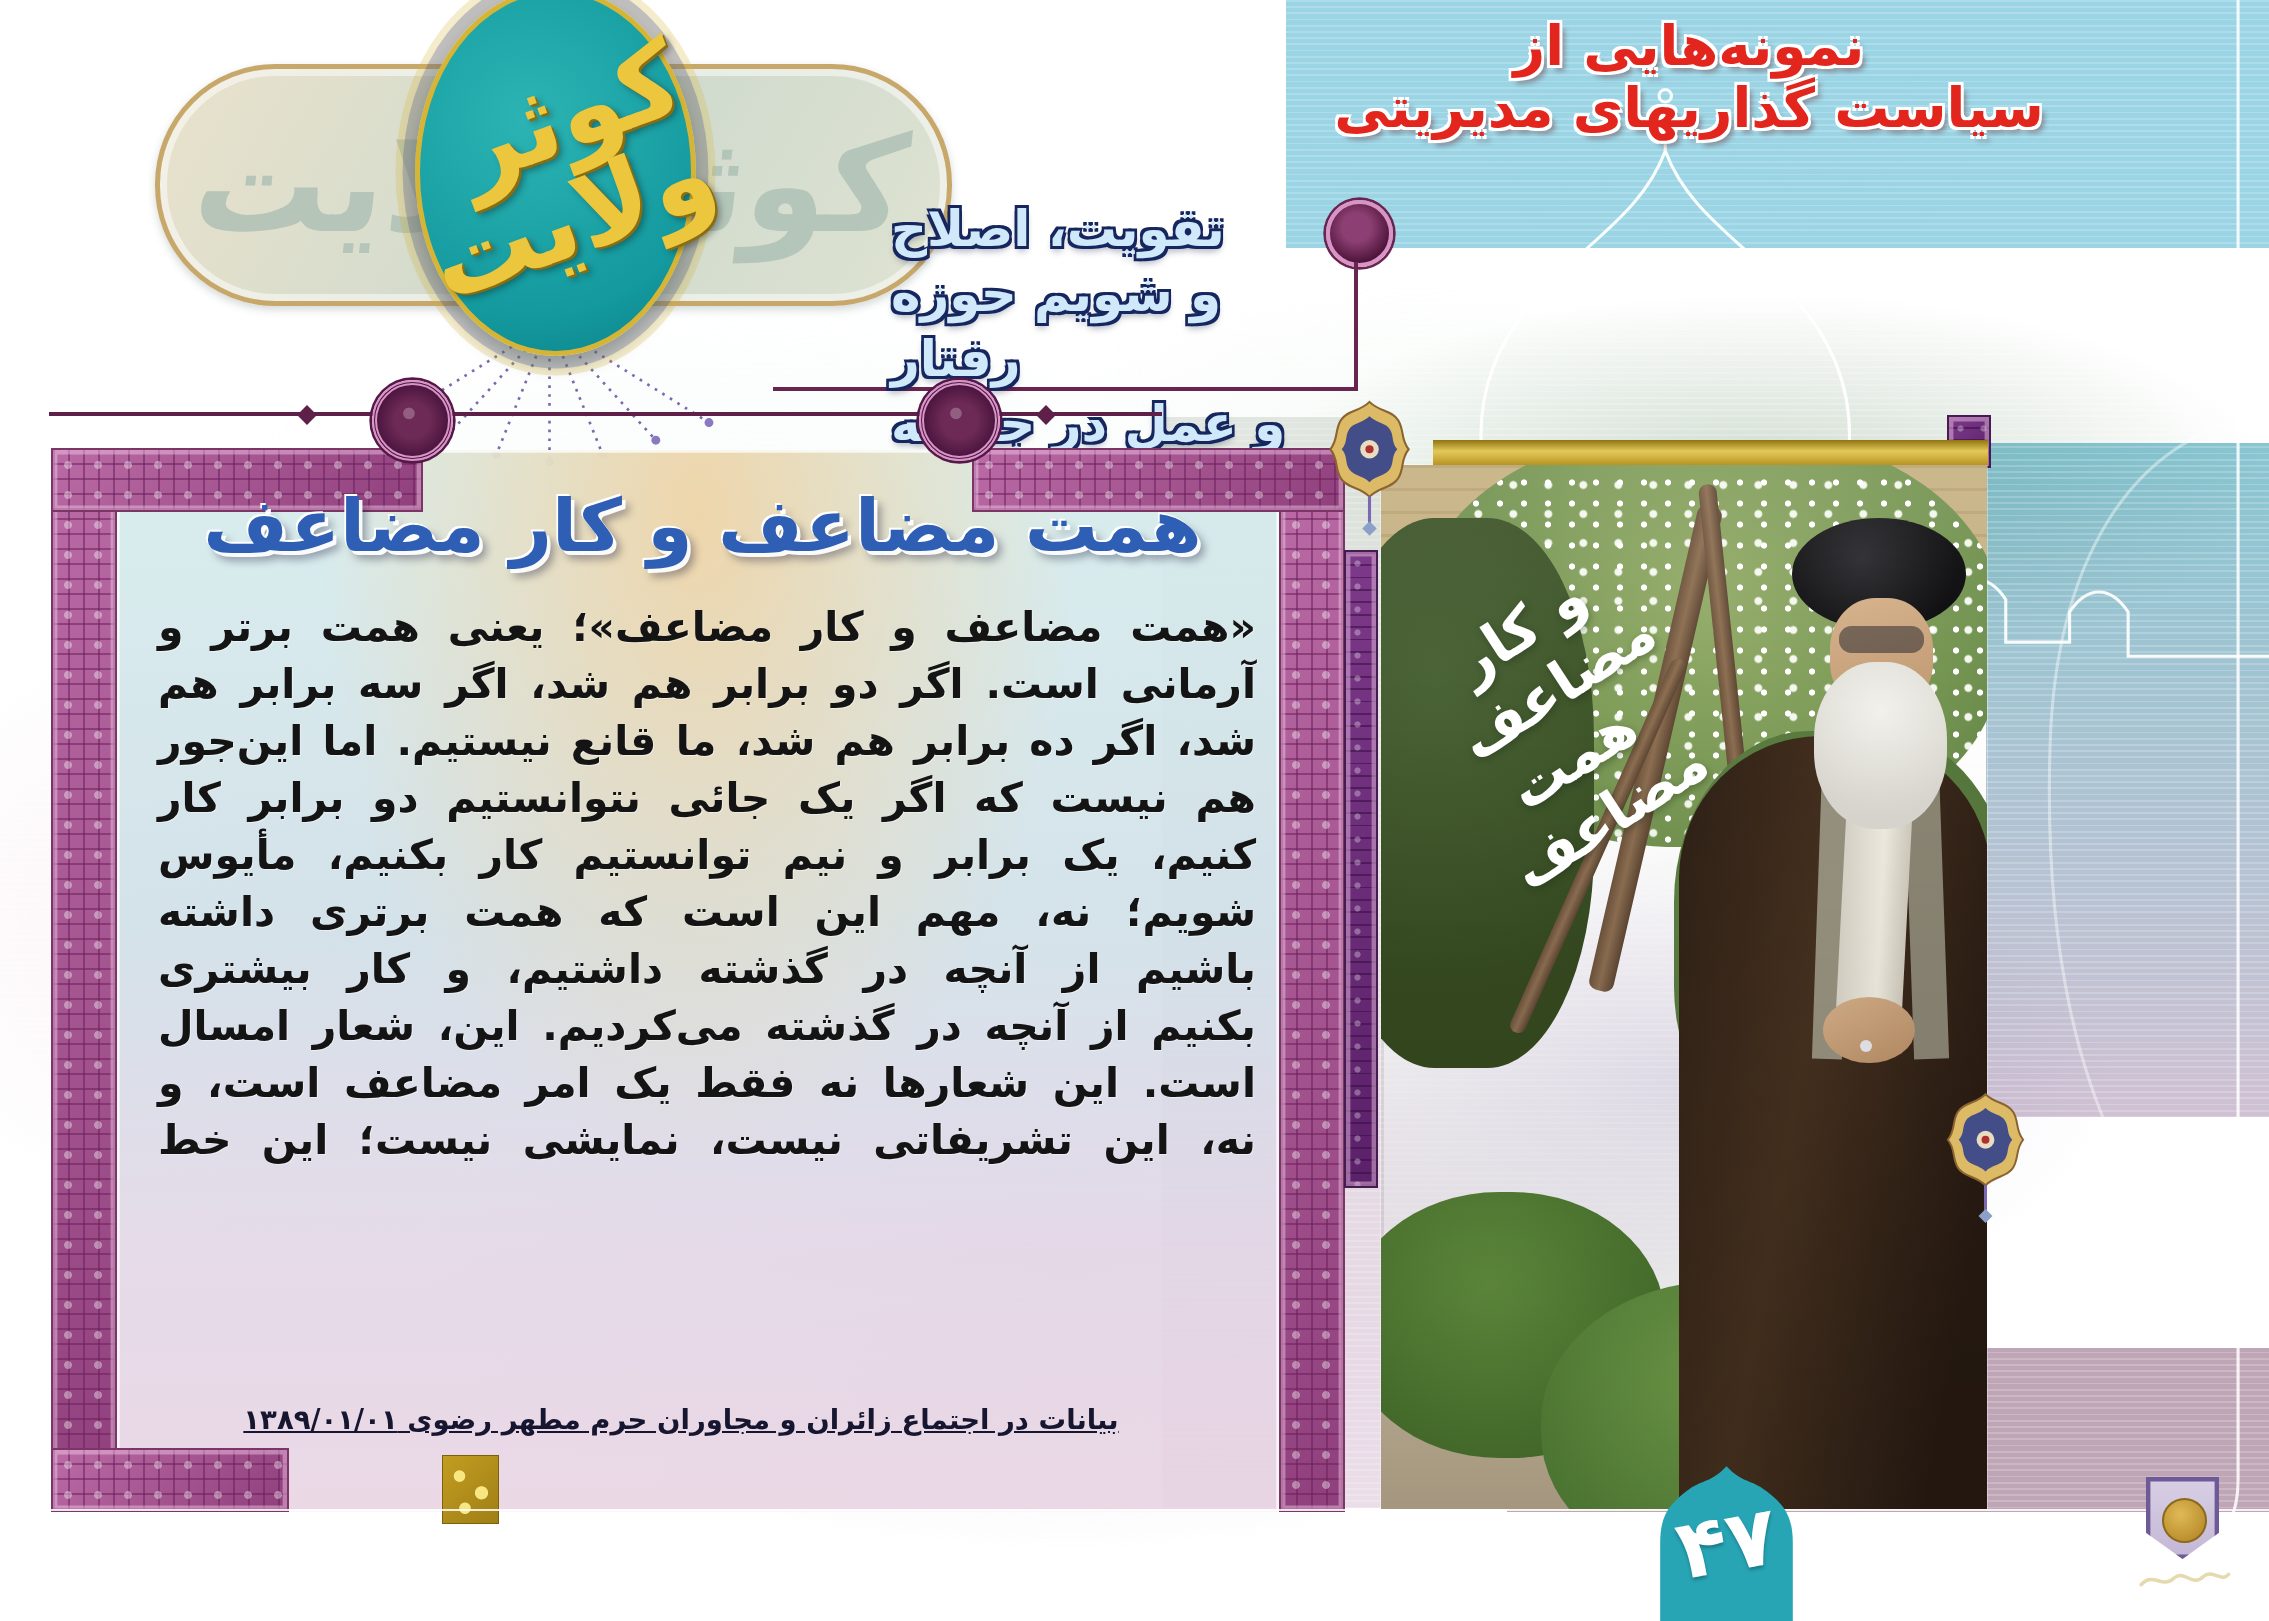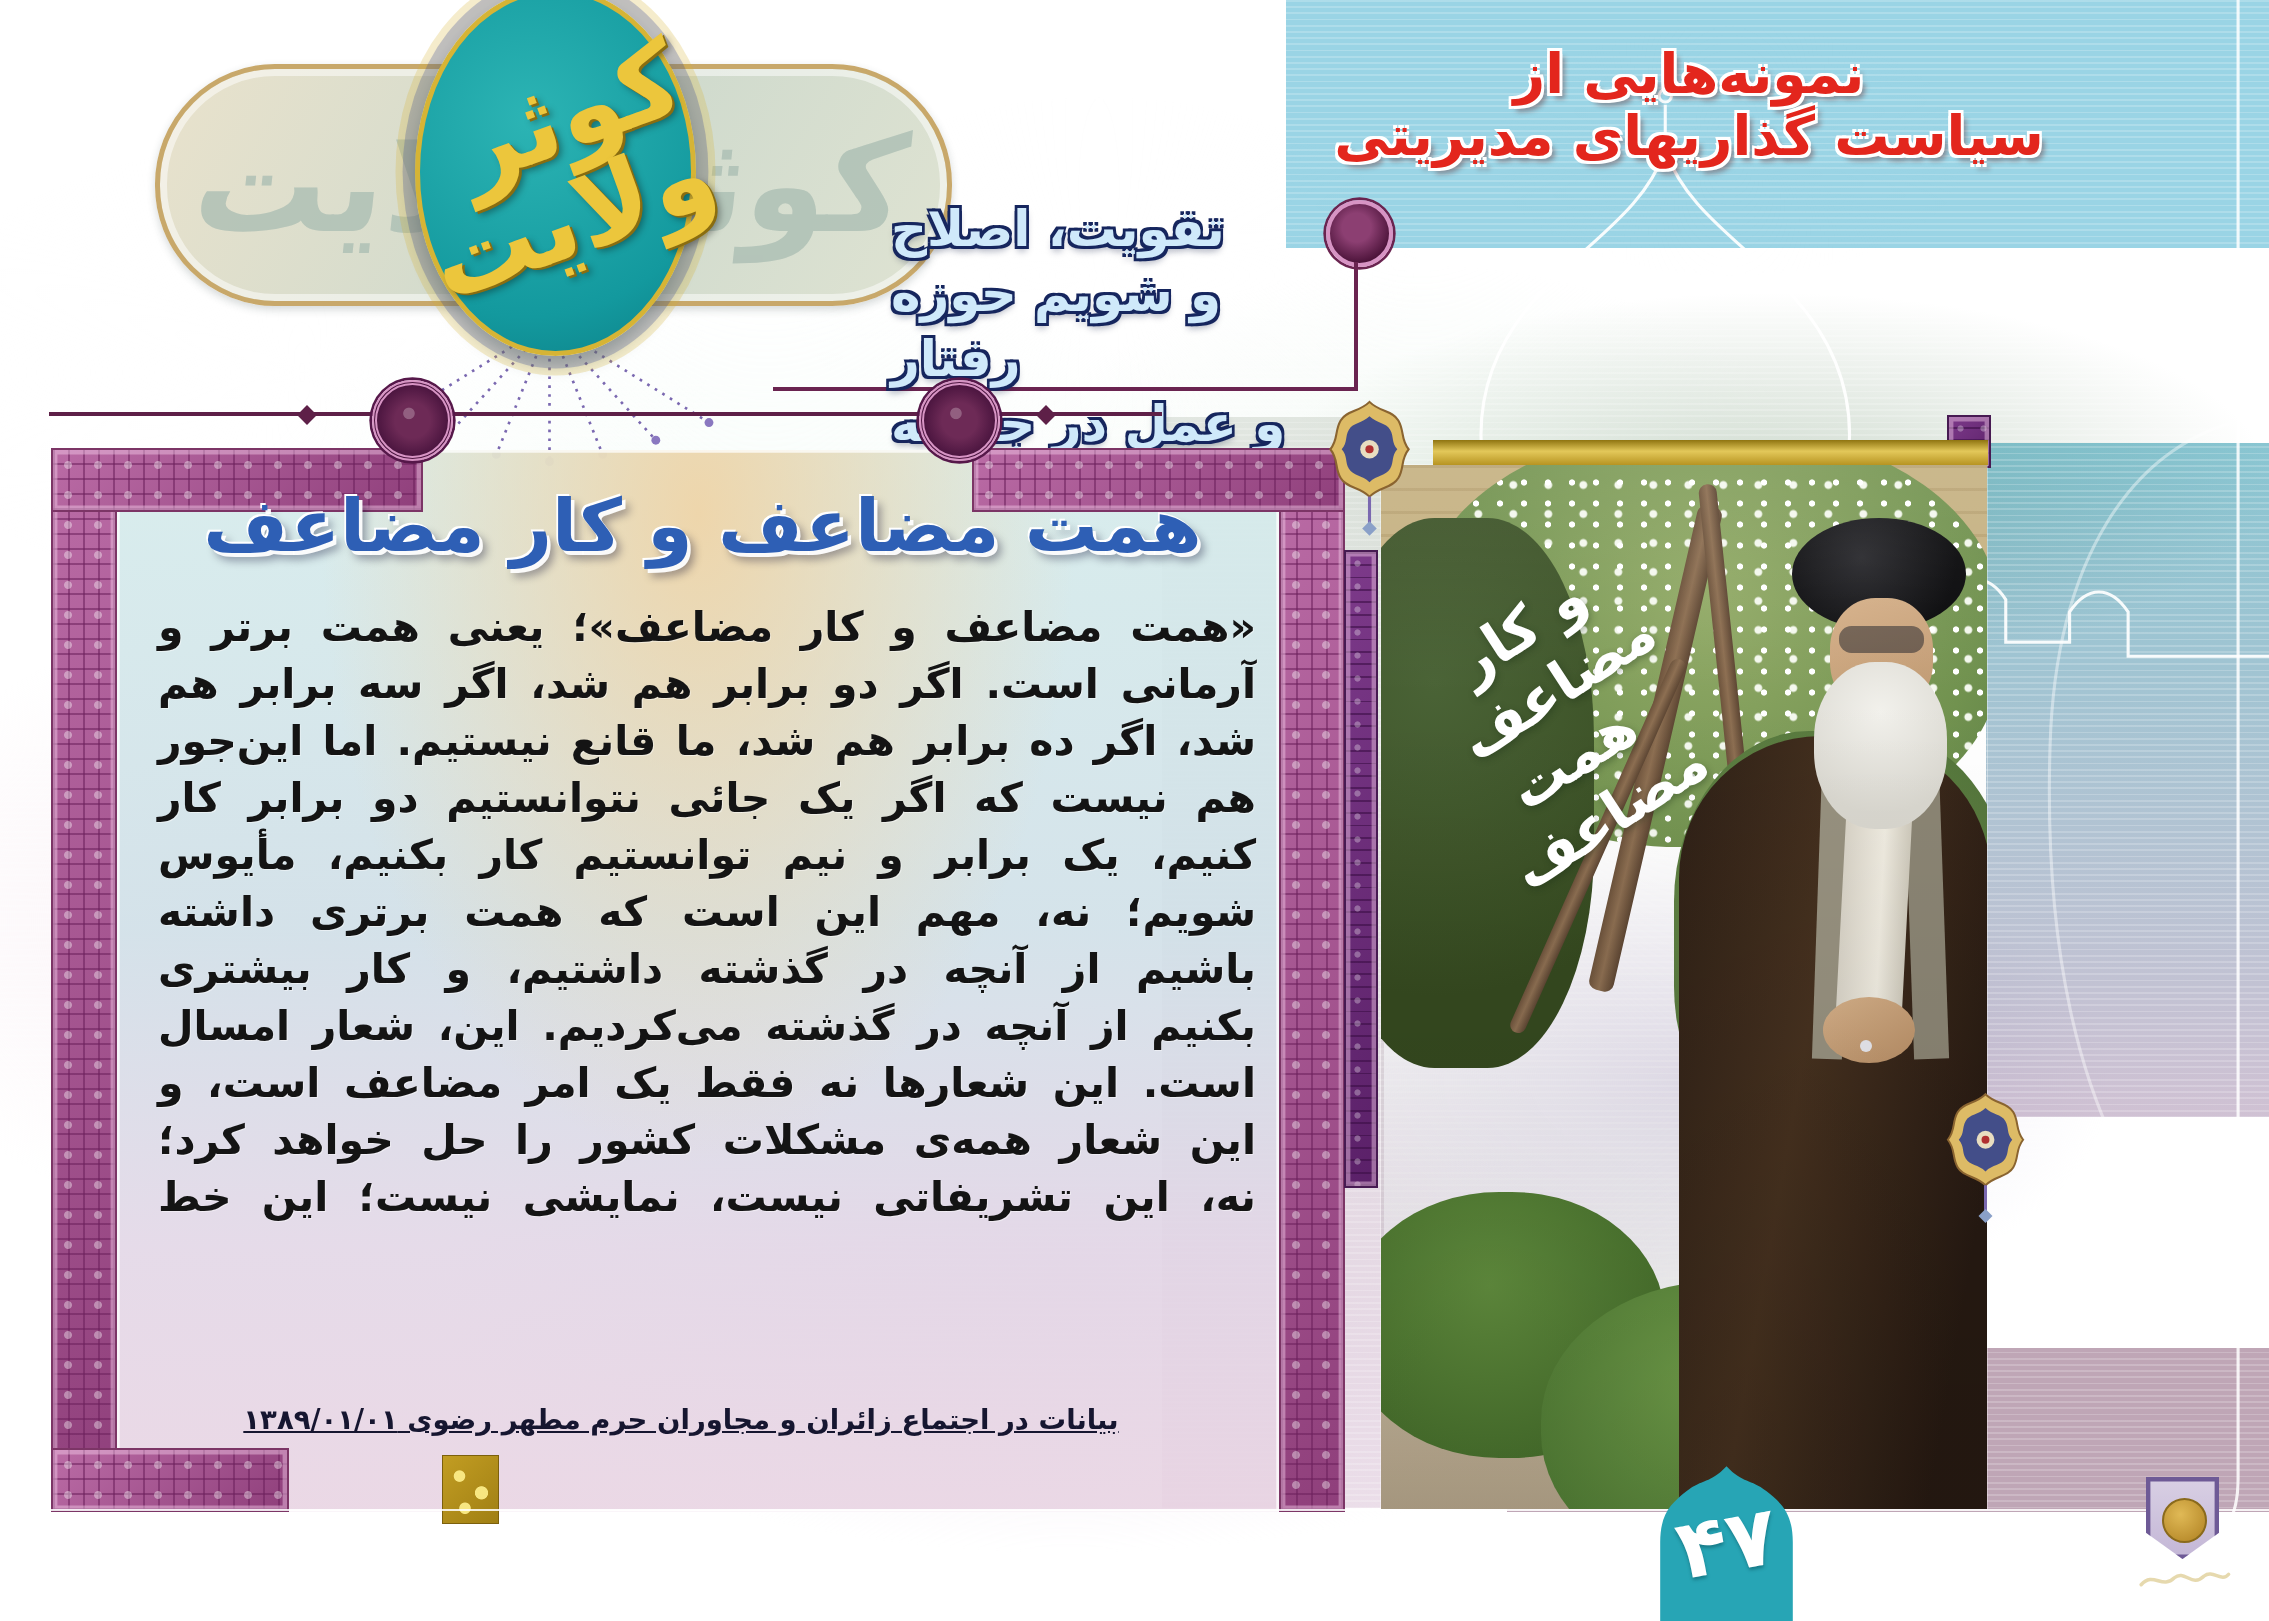--- a/index.html
+++ b/index.html
@@ -34,21 +34,21 @@
       box-shadow:0 0 0 12.4px rgba(58,74,154,.28),0 0 0 19.5px rgba(214,180,53,.25),0 8.9px 16px rgba(20,60,70,.35);}
   .logo-text{width:100%;height:100%;display:flex;flex-direction:column;align-items:center;justify-content:center;
       transform:rotate(-20deg);color:#ecc63c;font-weight:700;line-height:.95;
       text-shadow:1.8px 2.7px 0 #8a6d10,3.5px 5.3px 7px rgba(0,0,0,.35);}
   .logo-text .l1{font-size:105px;}
   svg.pendants{left:328px;top:316px;z-index:4;}
 
   
   .kicker{right:182px;top:16px;width:798px;z-index:4;direction:rtl;text-align:center;
       color:#e3261d;font-weight:700;line-height:1.12;
-      text-shadow:-2.7px -2.7px 0 #fff,2.7px -2.7px 0 #fff,-2.7px 2.7px 0 #fff,2.7px 2.7px 0 #fff,5.3px 6.2px 5.3px rgba(90,10,10,.35);margin-top:28px;}
+      text-shadow:-2.7px -2.7px 0 #fff,2.7px -2.7px 0 #fff,-2.7px 2.7px 0 #fff,2.7px 2.7px 0 #fff,5.3px 6.2px 5.3px rgba(90,10,10,.35);}
   .kicker .k1{font-size:55px;} .kicker .k2{font-size:55px;}
 
   
   .subtitle{right:918px;top:197px;width:461px;z-index:4;direction:rtl;text-align:left;
       color:#cfe9fa;font-weight:700;font-size:50px;line-height:1.30;
       text-shadow:-2.7px -2.7px 0 #16265e,2.7px -2.7px 0 #16265e,-2.7px 2.7px 0 #16265e,2.7px 2.7px 0 #16265e,0 5.3px 7px rgba(10,20,60,.35);}
   .sub-medallion{left:1326px;top:200px;width:59px;height:59px;border-radius:50%;z-index:4;
       background:radial-gradient(circle at 45% 40%,#8c3f72 30%,#4a1238 75%);
       border:4.4px solid #d794c4;box-shadow:0 0 0 2.7px #6a2450;}
   .sub-stem-v{left:1354px;top:262px;width:4.4px;height:129px;background:#6a2450;z-index:4;}
@@ -259,21 +259,20 @@
 <div class="abs article-body" dir="rtl">
     <div class="body-line">«همت مضاعف و کار مضاعف»؛ یعنی همت برتر و</div>
     <div class="body-line">آرمانی است. اگر دو برابر هم شد، اگر سه برابر هم</div>
     <div class="body-line">شد، اگر ده برابر هم شد، ما قانع نیستیم. اما این‌جور</div>
     <div class="body-line">هم نیست که اگر یک جائی نتوانستیم دو برابر کار</div>
     <div class="body-line">کنیم، یک برابر و نیم توانستیم کار بکنیم، مأیوس</div>
     <div class="body-line">شویم؛ نه، مهم این است که همت برتری داشته</div>
     <div class="body-line">باشیم از آنچه در گذشته داشتیم، و کار بیشتری</div>
     <div class="body-line">بکنیم از آنچه در گذشته می‌کردیم. این، شعار امسال</div>
     <div class="body-line">است. این شعارها نه فقط یک امر مضاعف است، و</div>
-    <div class="body-line">این شعار همه‌ی مشکلات کشور را حل خواهد کرد؛</div>
     <div class="body-line">نه، این تشریفاتی نیست، نمایشی نیست؛ این خط</div>
   </div>
 <div class="abs article-caption" dir="rtl">بیانات در اجتماع زائران و مجاوران حرم مطهر رضوی ۱۳۸۹/۰۱/۰۱</div>
 <div class="abs gold-ornament"></div>
 
 <div class="abs photo-gold"></div>
 <div class="abs oband violet" style="left:1344px;top:550px;width:34px;height:638px;z-index:5;"></div>
 <div class="abs oband violet" style="left:1947px;top:415px;width:44px;height:53px;z-index:5;"></div>
 
 <div class="abs photo">

